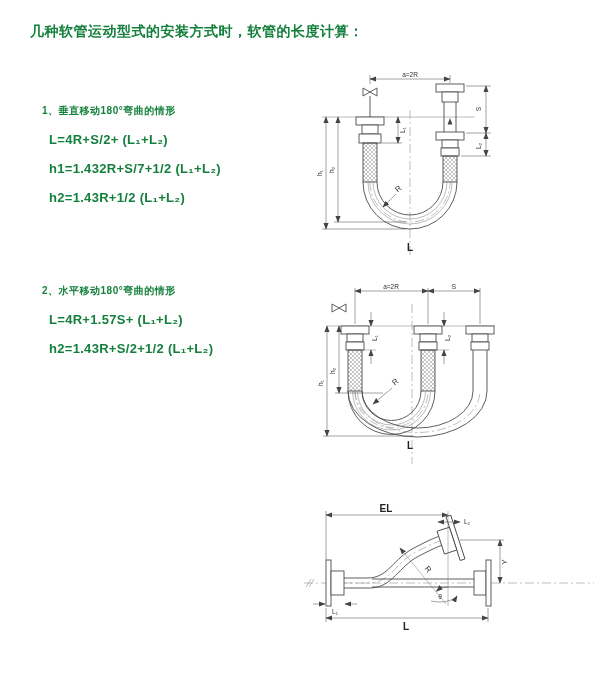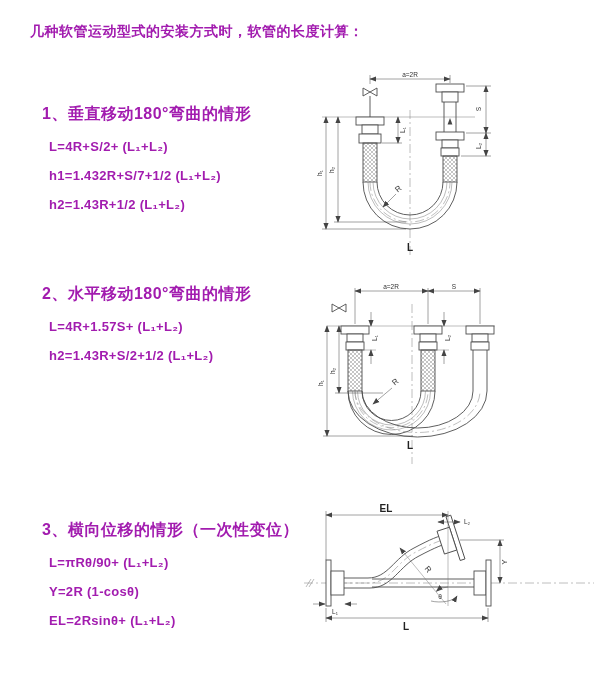--- a/index.html
+++ b/index.html
@@ -1,20 +1,20 @@
 <!DOCTYPE html>
 <html><head>
 <meta charset="utf-8">
 <style>
   html,body{margin:0;padding:0;background:#fff;}
   #page{position:relative;width:600px;height:675px;background:#ffffff;overflow:hidden;
-        font-family:"Liberation Sans","DejaVu Sans",sans-serif;color:#a21caf;}
+        font-family:"Liberation Sans","DejaVu Sans",sans-serif;color:#15803d;}
   .title{position:absolute;left:30px;top:23px;font-size:14px;font-weight:bold;letter-spacing:0.5px;}
   .sec{position:absolute;left:42px;}
-  .sec .h{font-size:16px;font-weight:bold;letter-spacing:0.5px;}
+  .sec .h{font-size:10px;font-weight:bold;letter-spacing:0.5px;}
   .sec .formula{margin-left:7px;margin-top:14px;font-size:13px;font-weight:bold;letter-spacing:0.3px;}
   #sec1{top:104px} #sec2{top:284px} #sec3{top:520px}
   .diag{position:absolute;}
   #d1{left:310px;top:70px} #d2{left:313px;top:276px} #d3{left:298px;top:498px}
   .ln{stroke:#4d4d4d;stroke-width:0.9;fill:none}
   .thin{stroke:#7a7a7a;stroke-width:0.5;fill:none}
   .dim{stroke:#555;stroke-width:0.55;fill:none}
   .cl{stroke:#8a8a8a;stroke-width:0.55;fill:none;stroke-dasharray:9 3 2 3}
   .fit{fill:#fff;stroke:#4d4d4d;stroke-width:0.9}
   .hose{fill:url(#braid);stroke:#4d4d4d;stroke-width:0.9}
@@ -35,26 +35,20 @@
     <div class="formula">h1=1.432R+S/7+1/2 (L₁+L₂)</div>
     <div class="formula">h2=1.43R+1/2 (L₁+L₂)</div>
   </div>
 
   <div class="sec" id="sec2">
     <div class="h">2、水平移动180°弯曲的情形</div>
     <div class="formula">L=4R+1.57S+ (L₁+L₂)</div>
     <div class="formula">h2=1.43R+S/2+1/2 (L₁+L₂)</div>
   </div>
 
-  <div class="sec" id="sec3">
-    <div class="h">3、横向位移的情形（一次性变位）</div>
-    <div class="formula">L=πRθ/90+ (L₁+L₂)</div>
-    <div class="formula">Y=2R (1-cosθ)</div>
-    <div class="formula">EL=2Rsinθ+ (L₁+L₂)</div>
-  </div>
 
   <svg id="d1" class="diag" width="290" height="190" viewBox="0 0 290 190">
     <defs>
       <pattern id="braid" width="4" height="4" patternUnits="userSpaceOnUse">
         <path d="M0,4 L4,0 M0,0 L4,4" stroke="#8a8a8a" stroke-width="0.5"></path>
       </pattern>
       <marker id="arr" markerUnits="userSpaceOnUse" markerWidth="7" markerHeight="7" viewBox="0 0 10 10" refX="9" refY="5" orient="auto-start-reverse">
         <path d="M0,1.2 L10,5 L0,8.8 Z" fill="#444"></path>
       </marker>
     </defs>

